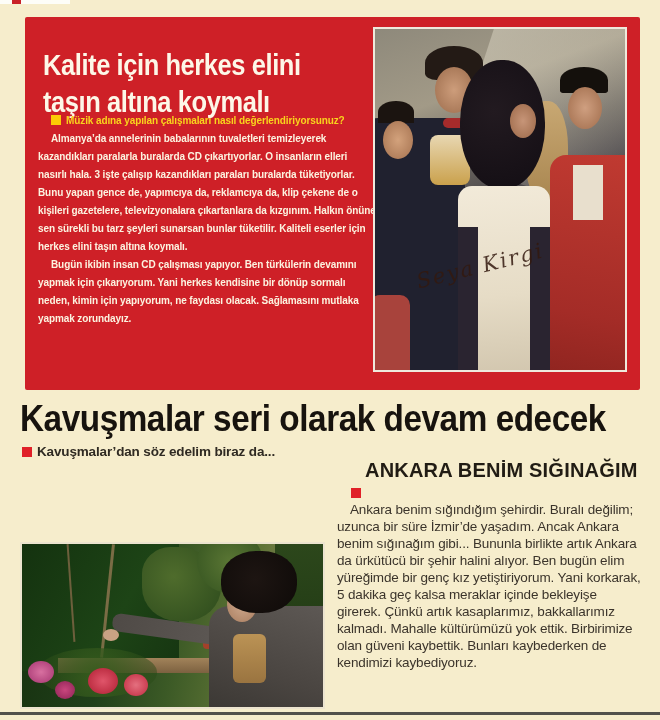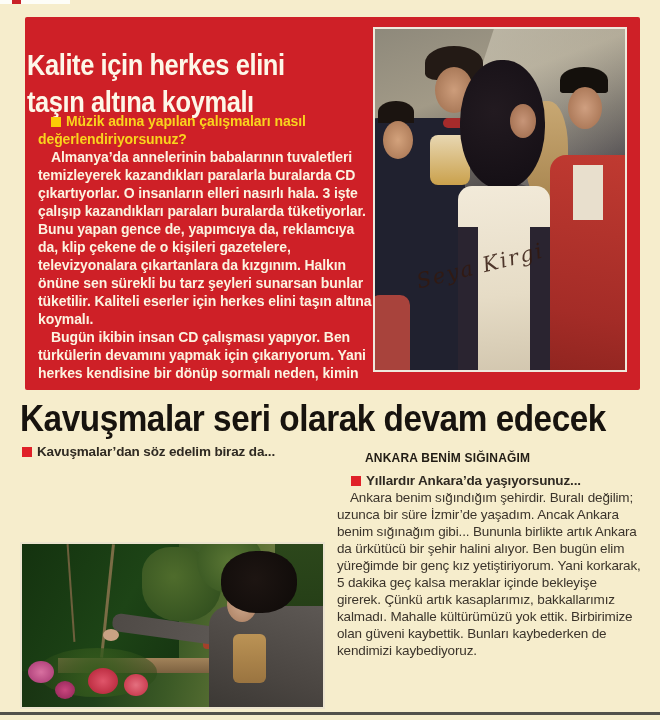--- a/index.html
+++ b/index.html
@@ -11,27 +11,27 @@
   }
   .frag{position:absolute;left:12px;top:0;width:9px;height:4px;background:#c92127;}
   .topstrip{position:absolute;left:0;top:0;width:70px;height:4px;background:#fdfdf8;}
 
   
   .redbox{
     position:absolute;left:25px;top:17px;width:615px;height:373px;
     background:#ce2027;border-radius:2px;overflow:hidden;
   }
   .redbox .headline{
-    position:absolute;left:2px;top:9px;color:#fdf7e8;font-weight:bold;
+    position:absolute;left:18px;top:9px;color:#fdf7e8;font-weight:bold;
     font-size:30px;line-height:37px;white-space:nowrap;
   }
   .redbox .headline .hl{display:block;transform:scaleX(.85);transform-origin:left top;letter-spacing:-.5px;}
   .redtext{
     position:absolute;left:13px;top:95px;width:338px;height:272px;overflow:hidden;
-    color:#fcf3e0;font-size:14px;line-height:18px;font-weight:bold;letter-spacing:-.1px;
+    color:#fcf3e0;font-size:10px;line-height:18px;font-weight:bold;letter-spacing:-.1px;
   }
   .q-yellow{color:#f9d41d;text-indent:16px;margin:0 0 1px 0;}
   .redtext p{margin:0;text-indent:13px;}
   .sq{display:inline-block;width:10px;height:10px;margin-right:5px;position:relative;top:1px;}
   .sq.y{background:#fccb05;}
   .sq.r{background:#e02128;}
 
   
   .stage{
     position:absolute;left:348px;top:10px;width:250px;height:341px;
@@ -70,22 +70,22 @@
     font-size:37px;font-weight:bold;white-space:nowrap;
     transform:scaleX(.9);transform-origin:left top;letter-spacing:-.5px;
   }
   .col{position:absolute;top:443px;color:#3b342b;font-size:13.5px;line-height:17px;letter-spacing:-.15px;}
   .col-left{left:8px;width:299px;}
   .col-right{left:337px;width:305px;}
   .q-red{font-weight:bold;color:#2f2a22;text-indent:14px;margin:0 0 2px 0;}
   .col p{margin:0;}
   .col p.ind{text-indent:13px;}
   .subhead{
-    font-weight:bold;color:#211c14;font-size:12px;letter-spacing:.2px;
-    margin:7px 0 5px 0;padding-left:28px;
+    font-weight:bold;color:#211c14;font-size:20px;letter-spacing:.2px;
+    margin:19px 0 5px 0;padding-left:28px;
   }
 
   
   .garden{
     position:absolute;left:20px;top:542px;width:301px;height:163px;
     border:2px solid #ece4cf;overflow:hidden;
     background:linear-gradient(100deg,#16300f 0%,#20401a 30%,#3c5a26 52%,#5d7335 72%,#8c875c 90%,#a79c6d 100%);
   }
   .garden .g{position:absolute;}
   .wallg{left:0;top:0;width:52%;height:78%;background:linear-gradient(120deg,#14320f,#1d4416 60%,#163511);}
@@ -154,21 +154,21 @@
 </section>
 
 <h1 class="bheadline">Kavuşmalar seri olarak devam edecek</h1>
 
 <div class="col col-left">
   <p class="q-red"><span class="sq r"></span><span>Kavuşmalar’dan söz edelim biraz da...</span></p>
 </div>
 
 <div class="col col-right">
   <h2 class="subhead">ANKARA BENİM SIĞINAĞIM</h2>
-  <p class="q-red"><span class="sq r"></span><span>Yıllardır Ankara’da yaşıyorsunuz...</span></p>
+  <p class="q-red"><span class="sq r"></span></p>
   <p class="ind">Ankara benim sığındığım şehirdir. Buralı değilim; uzunca bir süre İzmir’de yaşadım. Ancak Ankara benim sığınağım gibi... Bununla birlikte artık Ankara da ürkütücü bir şehir halini alıyor. Ben bugün elim yüreğimde bir genç kız yetiştiriyorum. Yani korkarak, 5 dakika geç kalsa meraklar içinde bekleyişe girerek. Çünkü artık kasaplarımız, bakkallarımız kalmadı. Mahalle kültürümüzü yok ettik. Birbirimize olan güveni kaybettik. Bunları kaybederken de kendimizi kaybediyoruz.</p>
 </div>
 
 <div class="garden">
   <div class="g wallg"></div>
   <div class="g vine"></div>
   <div class="g vine2"></div>
   <div class="g leafbig"></div>
   <div class="g leafbig2"></div>
   <div class="g ivyR"></div>

